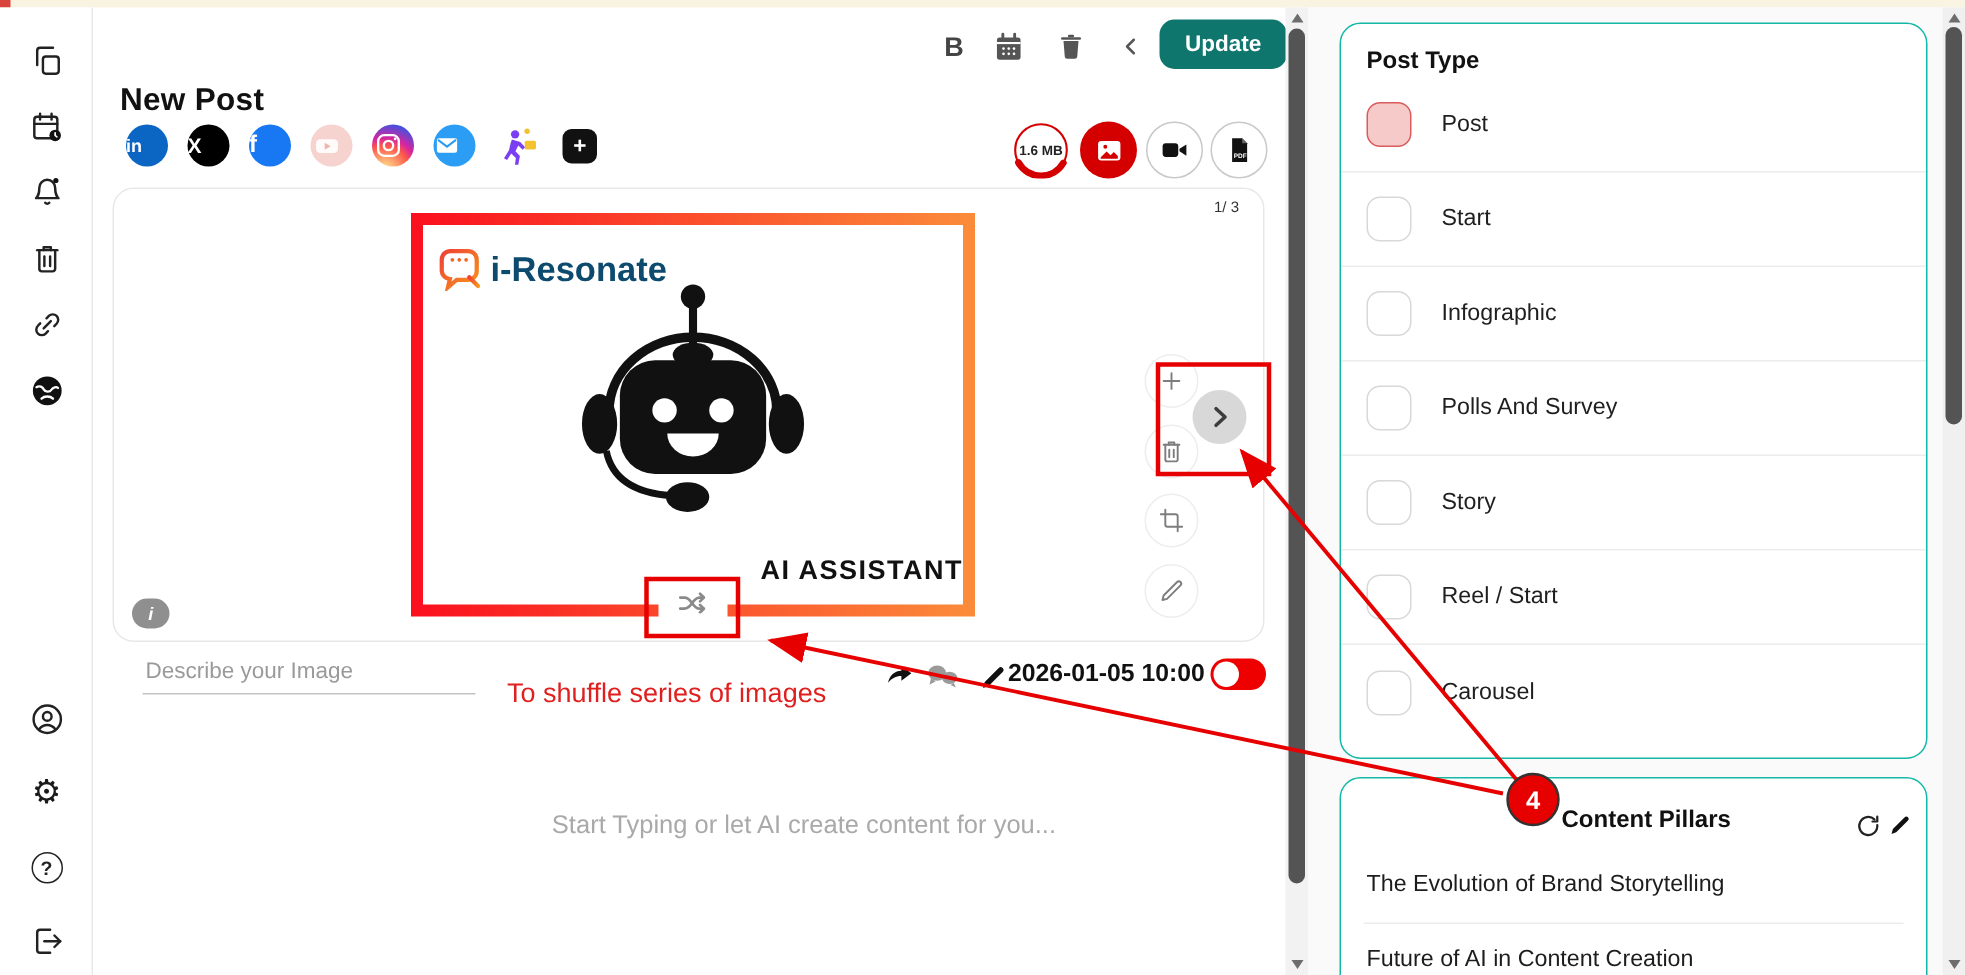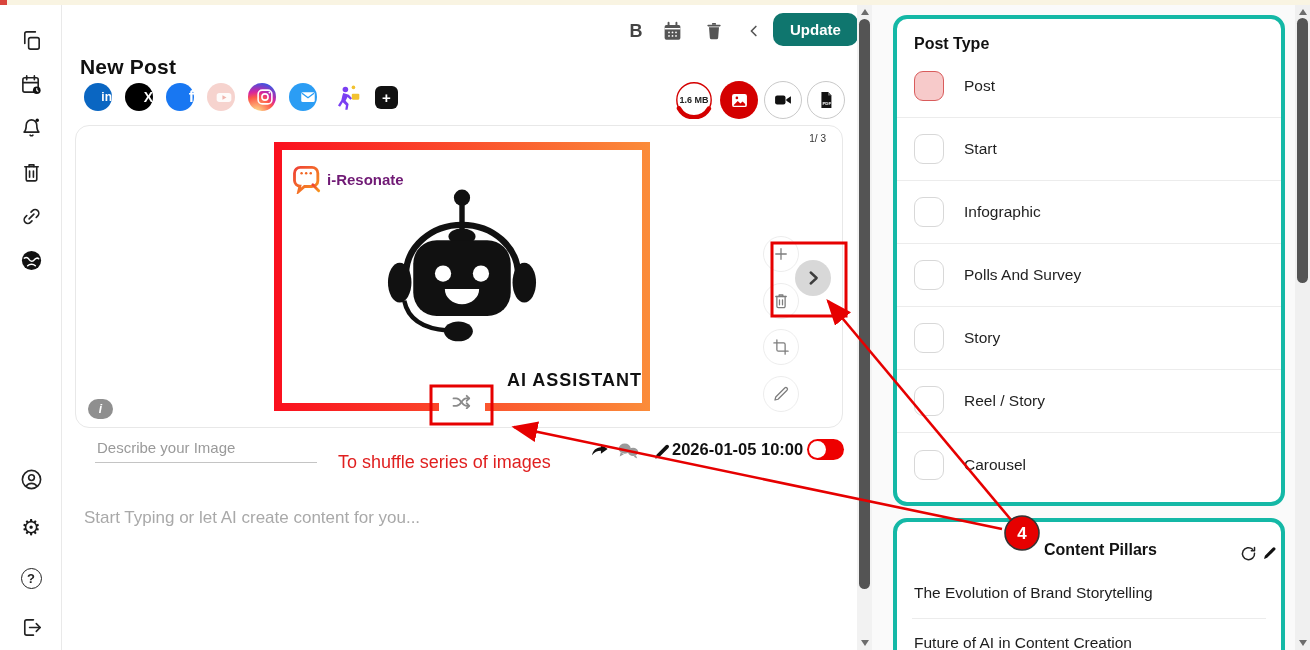--- a/index.html
+++ b/index.html
@@ -22,74 +22,74 @@
   .help-circle { width:21px; height:21px; border:1.7px solid #222; border-radius:50%; display:flex; align-items:center; justify-content:center; font-size:13px; font-weight:bold; color:#222; }
 
   
   .main-title { left:80px; top:15px; font-size:21px; font-weight:bold; color:#111; letter-spacing:.2px;margin-top:40px; }
   .tb-ico { position:absolute; top:19px; width:24px; height:24px; display:flex; align-items:center; justify-content:center; cursor:pointer; }
   .tb-bold { font-size:18px; font-weight:bold; color:#444; }
   .update-btn { left:773px; top:13px; background:#0f766e; color:#fff; font-size:15px; font-weight:bold; padding:8px 17px; border-radius:10px; border:none; cursor:pointer; }
 
   
   .social-row { left:84px; top:83px; display:flex; align-items:center; gap:13px; }
-  .soc { width:28px; height:28px; border-radius:50%; display:flex; align-items:center; justify-content:flex-end; color:#fff; font-weight:bold; font-size:13px; cursor:pointer; flex:0 0 auto; }
+  .soc { width:28px; height:28px; border-radius:50%; display:flex; align-items:center; justify-content:flex-start; color:#fff; font-weight:bold; font-size:13px; cursor:pointer; flex:0 0 auto; }
   .soc-linkedin { background:#0a66c2; font-size:12px; }
   .soc-x { background:#000; font-size:14px; }
   .soc-facebook { background:#1877f2; font-size:16px; }
   .soc-youtube { background:#f6d3ce; }
   .soc-instagram { background:radial-gradient(circle at 30% 110%, #fdf497 0%, #fd5949 45%, #d6249f 60%, #285AEB 90%); }
   .soc-mail { background:#2b9df4; }
   .soc-walker { background:transparent; width:32px; }
   .add-platform { width:23px; height:23px; background:#111; color:#fff; border-radius:6px; display:flex; align-items:center; justify-content:center; font-size:15px; font-weight:bold; cursor:pointer; }
 
   
   .media-badge { position:absolute; top:81px; width:38px; height:38px; border-radius:50%; display:flex; align-items:center; justify-content:center; cursor:pointer; }
   .badge-image { background:#d40000; }
   .badge-outline { background:#fff; border:1px solid #c9c9c9; }
 
   
   .preview-card { left:75px; top:125px; width:768px; height:303px; background:#fff; border:1px solid #e8e8e8; border-radius:14px; }
   .img-counter { position:absolute; right:16px; top:7px; font-size:10px; color:#333; }
   .gradient-frame { position:absolute; left:198px; top:16px; width:376px; height:269px; padding:8px; background:linear-gradient(90deg,#fa0f1e,#fb8c3a); }
   .gradient-inner { position:relative; width:100%; height:100%; background:#fff; }
   .brand-logo { position:absolute; left:10px; top:14px; display:flex; align-items:center; gap:5px; }
-  .brand-name { font-size:15px; font-weight:bold; color:#701a75; }
+  .brand-name { font-size:23px; font-weight:bold; color:#0c4a6e; }
   .robot { position:absolute; left:50%; top:36px; transform:translateX(-50%); }
   .img-caption { position:absolute; left:0; right:0; bottom:12px; text-align:right; font-size:18px; font-weight:bold; letter-spacing:1px; color:#111; }
   .shuffle-notch { position:absolute; left:50%; bottom:-10px; transform:translateX(-50%); width:46px; height:26px; background:#fff; display:flex; align-items:center; justify-content:center; cursor:pointer; }
   .info-pill { position:absolute; left:12px; bottom:8px; width:25px; height:20px; background:#8f8f8f; border-radius:10px; color:#fff; font-size:12px; font-weight:bold; font-style:italic; display:flex; align-items:center; justify-content:center; }
   .img-tool { position:absolute; left:687px; width:36px; height:36px; border-radius:50%; background:#fff; border:1px solid #ededed; display:flex; align-items:center; justify-content:center; cursor:pointer; }
   .img-tool svg { stroke:#7d7d7d; stroke-width:1.7; fill:none; stroke-linecap:round; stroke-linejoin:round; width:18px; height:18px; }
   .next-btn { position:absolute; left:719px; top:134px; width:36px; height:36px; border-radius:50%; background:#d8d8d8; display:flex; align-items:center; justify-content:center; cursor:pointer; }
 
   
   .describe-input { left:95px; top:437px; width:222px; font-size:15px; border:none; border-bottom:1px solid #c4c4c4; outline:none; padding:2px 2px 6px 2px; color:#333; background:transparent; }
   .describe-input::placeholder { color:#9a9a9a; }
   .shuffle-note { left:338px; top:452px; font-size:18px; color:#e01f1f; }
   .meta-ico { position:absolute; top:440px; width:24px; height:22px; display:flex; align-items:center; justify-content:center; cursor:pointer; }
   .schedule-text { left:672px; top:440px; font-size:16.5px; font-weight:bold; color:#111; }
   .toggle { left:807px; top:439px; width:37px; height:21px; background:#ee0000; border-radius:11px; cursor:pointer; }
   .toggle-knob { position:absolute; left:2px; top:2px; width:17px; height:17px; background:#fff; border-radius:50%; }
 
   
-  .editor-area { left:84px; top:508px; width:620px; height:70px; border:none; outline:none; resize:none; font-size:17px; font-family:"Liberation Sans",sans-serif; background:transparent; color:#333; }
+  .editor-area { left:84px; top:540px; width:620px; height:70px; border:none; outline:none; resize:none; font-size:17px; font-family:"Liberation Sans",sans-serif; background:transparent; color:#333;text-align:right; }
   .editor-area::placeholder { color:#a9a9a9; }
 
   
   .vscroll { top:5px; width:15px; height:645px; background:#f2f2f2; }
   .sb1 { left:857px; }
   .sb2 { left:1295px; background:#f0f0f0; }
   .thumb { position:absolute; left:2px; width:11px; background:#545454; border-radius:6px; }
   .tri-up { position:absolute; left:3.5px; top:4px; width:0; height:0; border-left:4px solid transparent; border-right:4px solid transparent; border-bottom:6px solid #6d6d6d; }
   .tri-down { position:absolute; left:3.5px; bottom:4px; width:0; height:0; border-left:4px solid transparent; border-right:4px solid transparent; border-top:6px solid #6d6d6d; }
 
   
   .right-panel { left:872px; top:5px; width:423px; height:645px; background:#fafafa; }
-  .panel-card { position:absolute; left:21px; width:392px; background:#fff; border:4px solid #14b8a6; border-radius:14px; }
+  .panel-card { position:absolute; left:21px; width:392px; background:#fff; border:1px solid #14b8a6; border-radius:14px; }
   .card-post-type { top:10px; height:491px; }
   .card-title { font-size:16px; font-weight:bold; color:#111; padding:16px 17px 2px 17px; }
   .pt-row { height:63px; display:flex; align-items:center; gap:20px; padding:0 17px; border-bottom:1px solid #ececec; cursor:pointer; }
   .pt-row:last-child { border-bottom:none; }
   .pt-check { width:30px; height:30px; border-radius:9px; border:1.5px solid #d8d8d8; background:#fff; flex:0 0 auto; }
   .pt-check.checked { border-color:#d95c5c; background:#f7caca; }
   .pt-label { font-size:15.5px; color:#1f1f1f; }
   .card-pillars { top:513px; height:190px; }
   .cp-title { position:absolute; left:147px; top:19px; font-size:16px; font-weight:bold; color:#111; }
   .cp-ico { position:absolute; top:21px; width:20px; height:20px; display:flex; align-items:center; justify-content:center; cursor:pointer; }
@@ -418,21 +418,21 @@
     <div class="pt-row">
       <div class="pt-check"></div>
       <span class="pt-label">Polls And Survey</span>
     </div>
     <div class="pt-row">
       <div class="pt-check"></div>
       <span class="pt-label">Story</span>
     </div>
     <div class="pt-row">
       <div class="pt-check"></div>
-      <span class="pt-label">Reel / Story</span>
+      <span class="pt-label">Reel / Start</span>
     </div>
     <div class="pt-row">
       <div class="pt-check"></div>
       <span class="pt-label">Carousel</span>
     </div>
   </section>
 
   <section class="panel-card card-pillars">
     <div class="cp-title">Content Pillars</div>
     <div class="cp-ico" style="left:341px">

